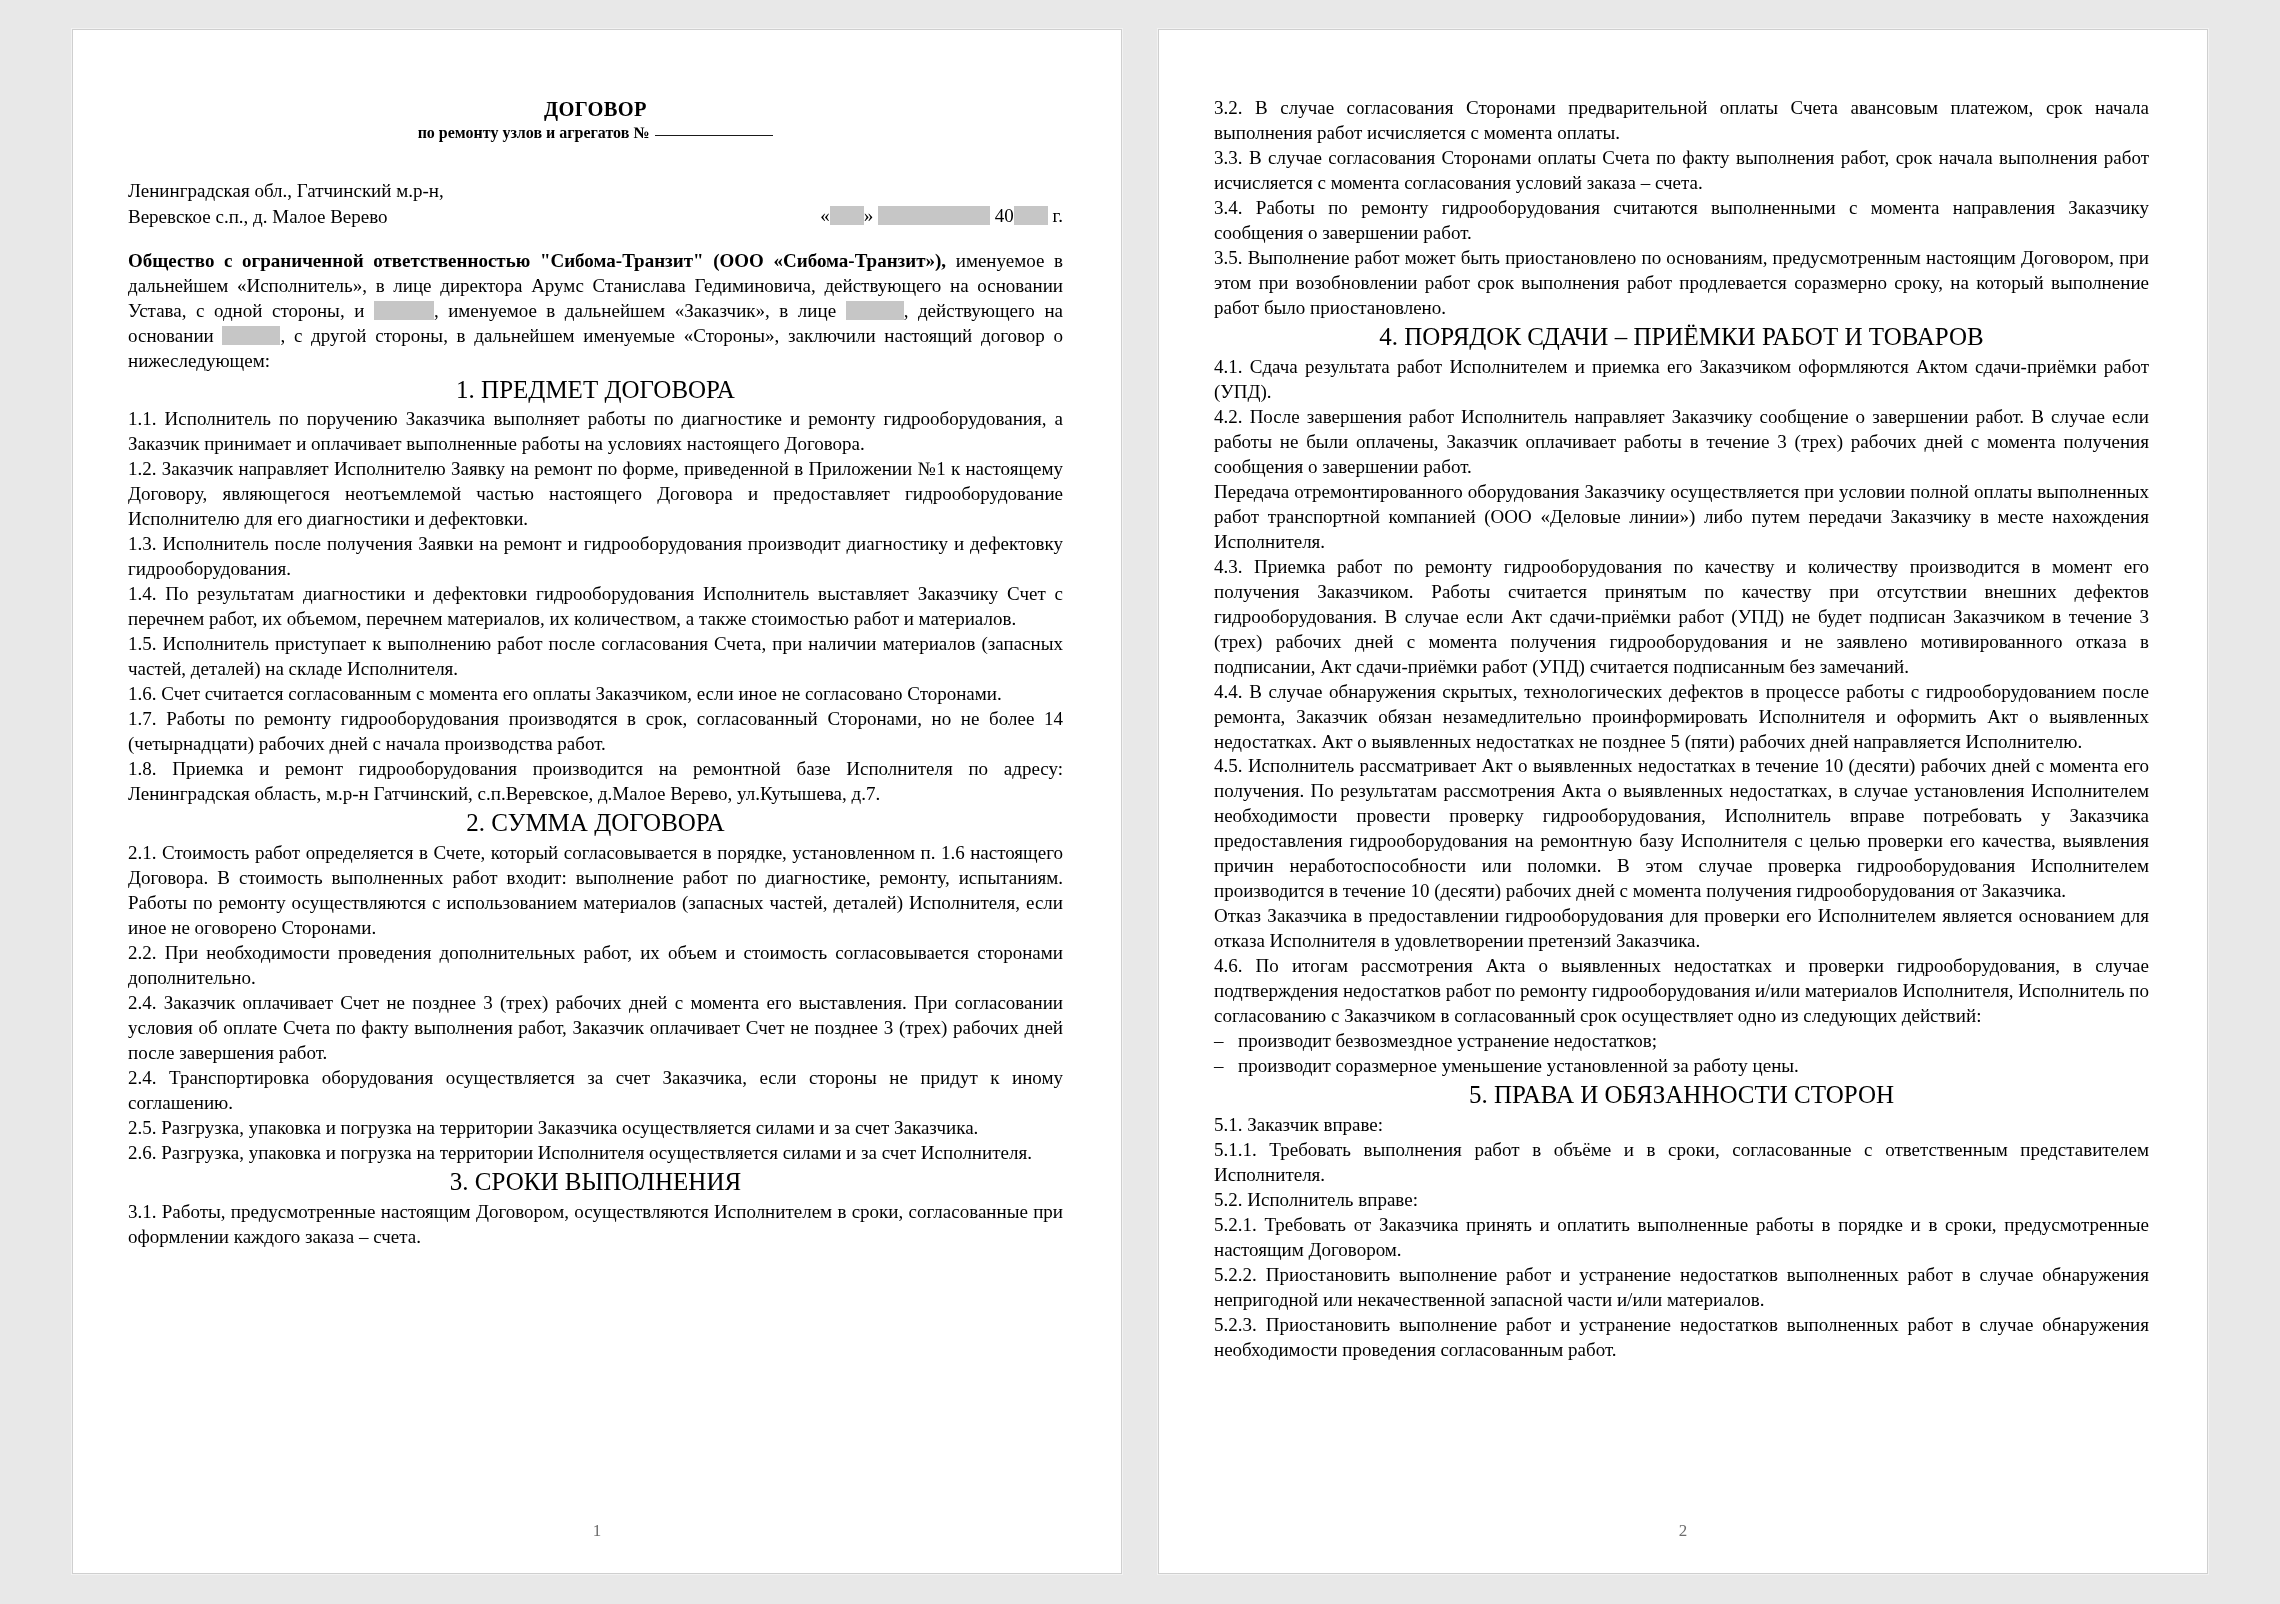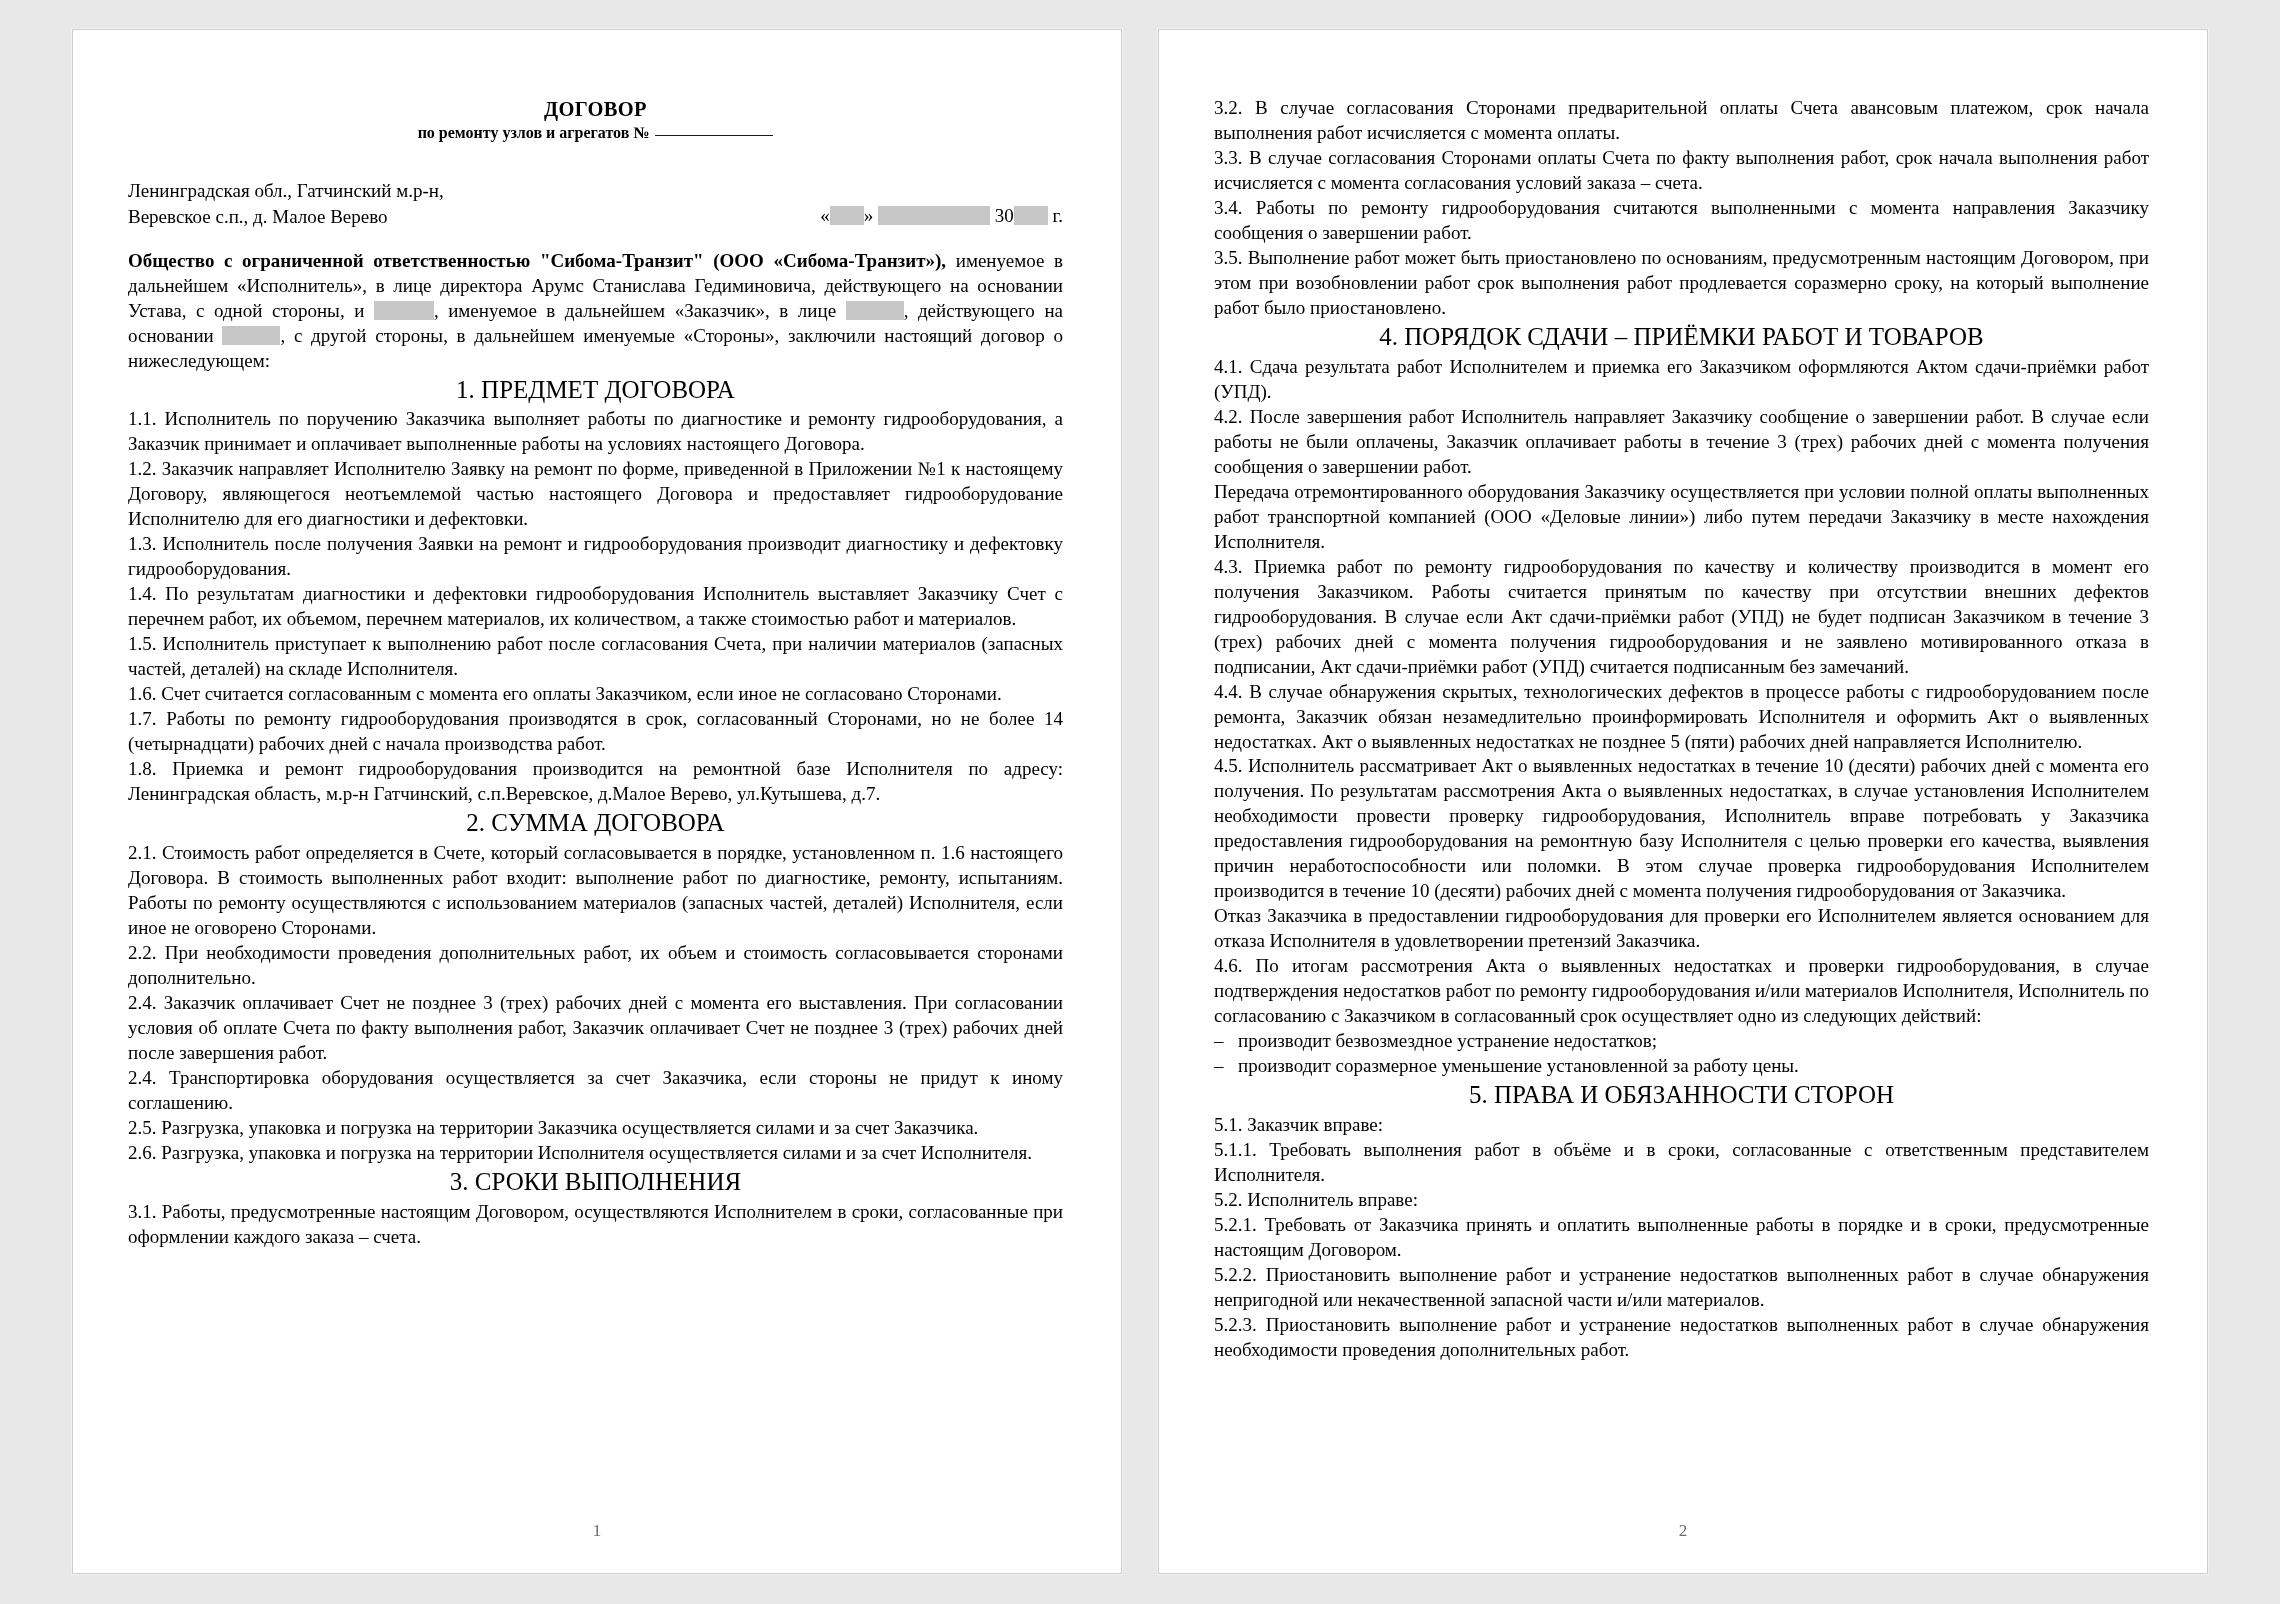--- a/index.html
+++ b/index.html
@@ -150,21 +150,21 @@
       <div class="doc-subtitle">
         <span>по ремонту узлов и агрегатов №</span><span class="rule-inline"></span>
       </div>
 
       <div class="addr-block">
         <div class="addr-line">Ленинградская обл., Гатчинский м.р-н,</div>
         <div class="addr-line">Веревское с.п., д. Малое Верево</div>
         <div class="date-line">
           <span>«</span><span class="redact r-day"></span><span>»</span>
           <span class="redact r-mon"></span>
-          <span>30</span><span class="redact r-year"></span>
+          <span>40</span><span class="redact r-year"></span>
           <span>г.</span>
         </div>
       </div>
 
       <p class="parties">
         <span class="lead">Общество с ограниченной ответственностью "Сибома-Транзит" (ООО «Сибома-Транзит»),</span><span> именуемое в дальнейшем «Исполнитель», в лице директора Арумс Станислава Гедиминовича, действующего на основании Устава, с одной стороны, и </span><span class="redact r-party"></span><span>, именуемое в дальнейшем «Заказчик», в лице </span><span class="redact r-person"></span><span>, действующего на основании </span><span class="redact r-basis"></span><span>, с другой стороны, в дальнейшем именуемые «Стороны», заключили настоящий договор о нижеследующем:</span>
       </p>
 
       <div class="section-head">1. ПРЕДМЕТ ДОГОВОРА</div>
       <p class="clause">1.1. Исполнитель по поручению Заказчика выполняет работы по диагностике и ремонту гидрооборудования, а Заказчик принимает и оплачивает выполненные работы на условиях настоящего Договора.</p>
@@ -210,19 +210,19 @@
       <p class="clause">4.6. По итогам рассмотрения Акта о выявленных недостатках и проверки гидрооборудования, в случае подтверждения недостатков работ по ремонту гидрооборудования и/или материалов Исполнителя, Исполнитель по согласованию с Заказчиком в согласованный срок осуществляет одно из следующих действий:</p>
       <p class="dash-item"><span class="dash">–</span><span>производит безвозмездное устранение недостатков;</span></p>
       <p class="dash-item"><span class="dash">–</span><span>производит соразмерное уменьшение установленной за работу цены.</span></p>
 
       <div class="section-head">5. ПРАВА И ОБЯЗАННОСТИ СТОРОН</div>
       <p class="clause">5.1. Заказчик вправе:</p>
       <p class="clause">5.1.1. Требовать выполнения работ в объёме и в сроки, согласованные с ответственным представителем Исполнителя.</p>
       <p class="clause">5.2. Исполнитель вправе:</p>
       <p class="clause">5.2.1. Требовать от Заказчика принять и оплатить выполненные работы в порядке и в сроки, предусмотренные настоящим Договором.</p>
       <p class="clause">5.2.2. Приостановить выполнение работ и устранение недостатков выполненных работ в случае обнаружения непригодной или некачественной запасной части и/или материалов.</p>
-      <p class="clause">5.2.3. Приостановить выполнение работ и устранение недостатков выполненных работ в случае обнаружения необходимости проведения дополнительных работ.</p>
+      <p class="clause">5.2.3. Приостановить выполнение работ и устранение недостатков выполненных работ в случае обнаружения необходимости проведения согласованным работ.</p>
 
     </div>
     <div class="page-number">2</div>
   </div>
 
 </div>
 
 </body></html>

